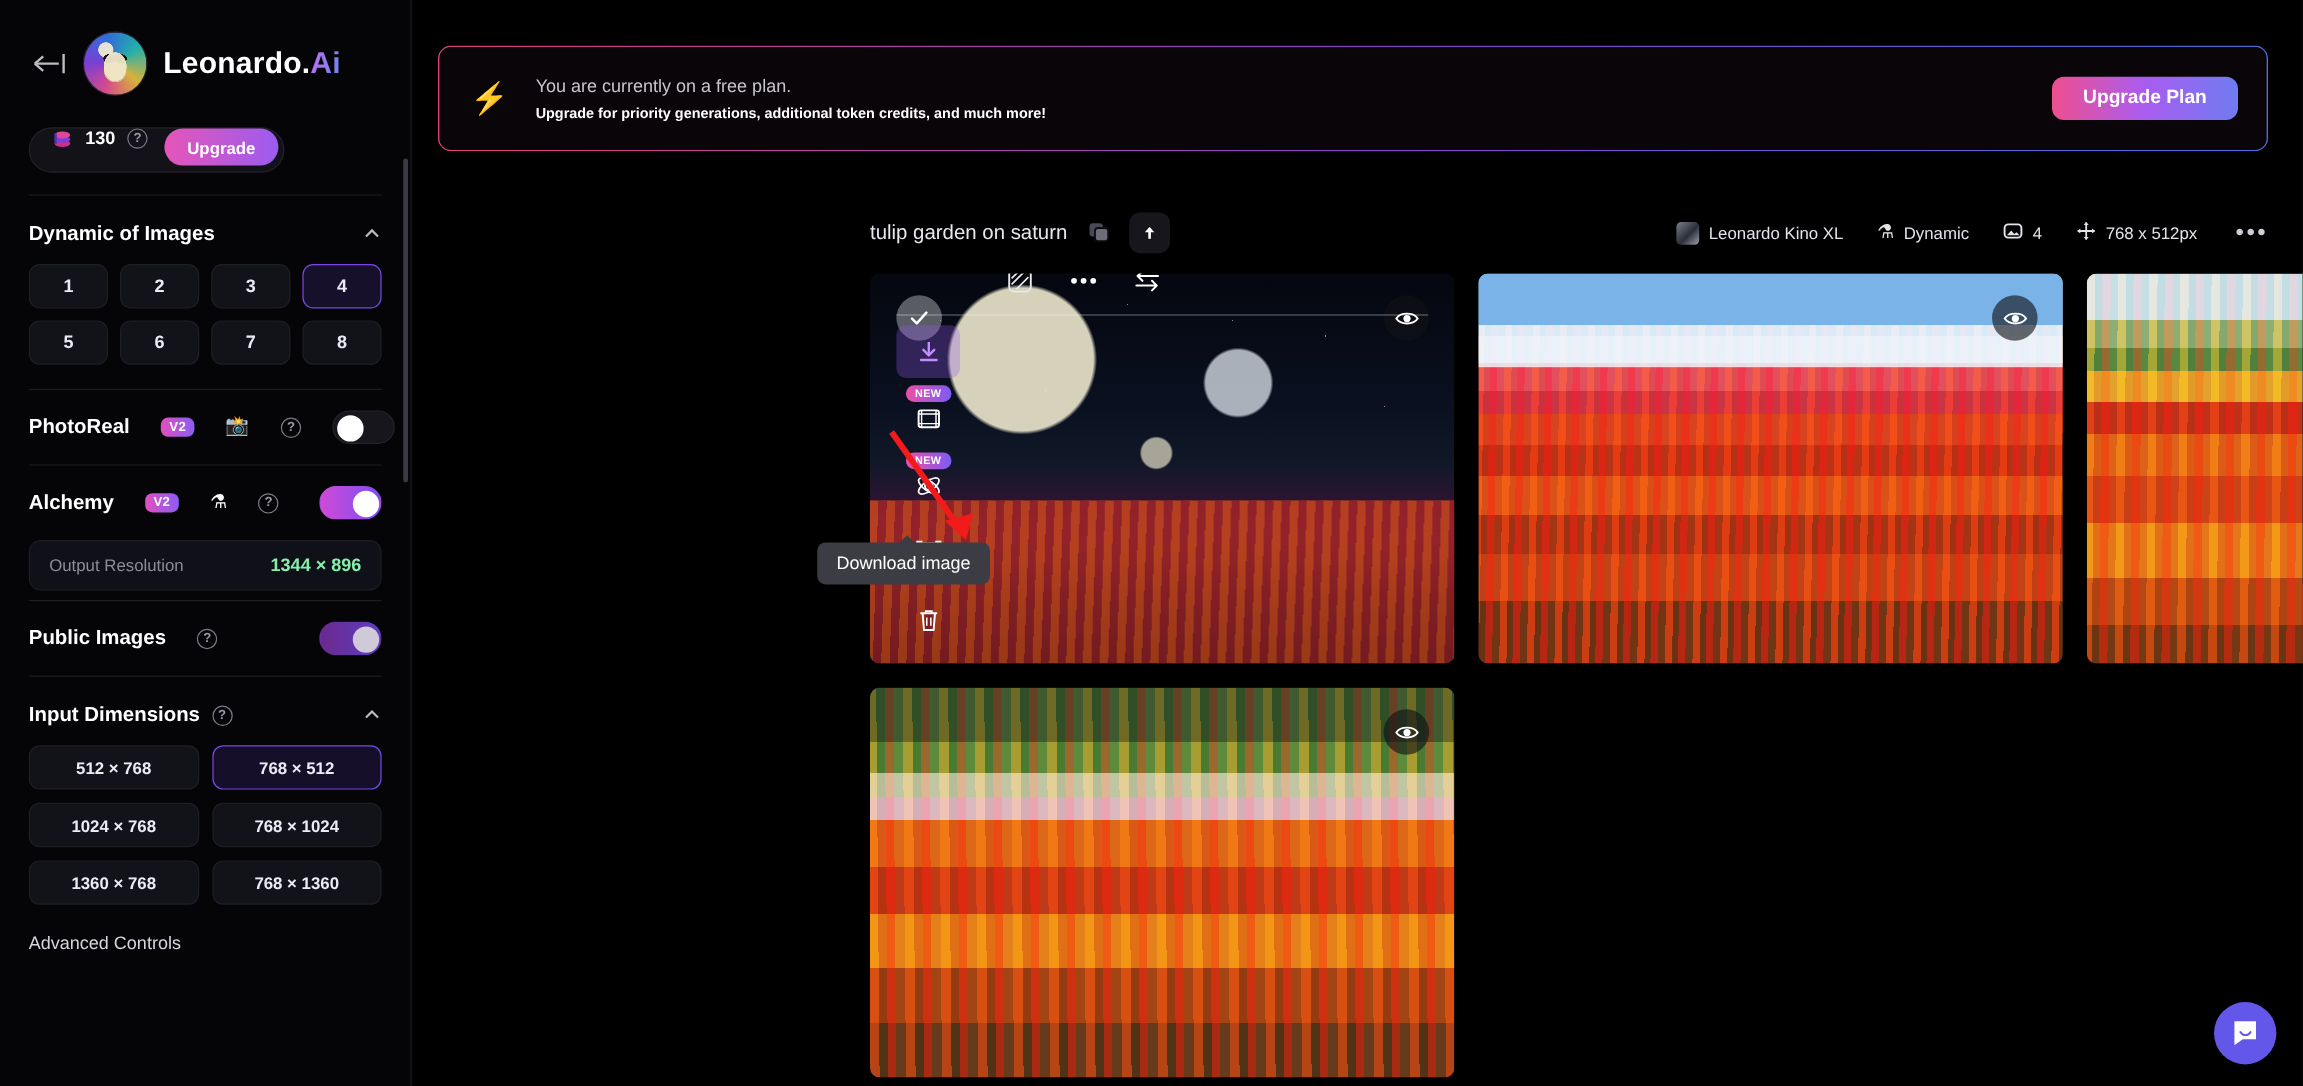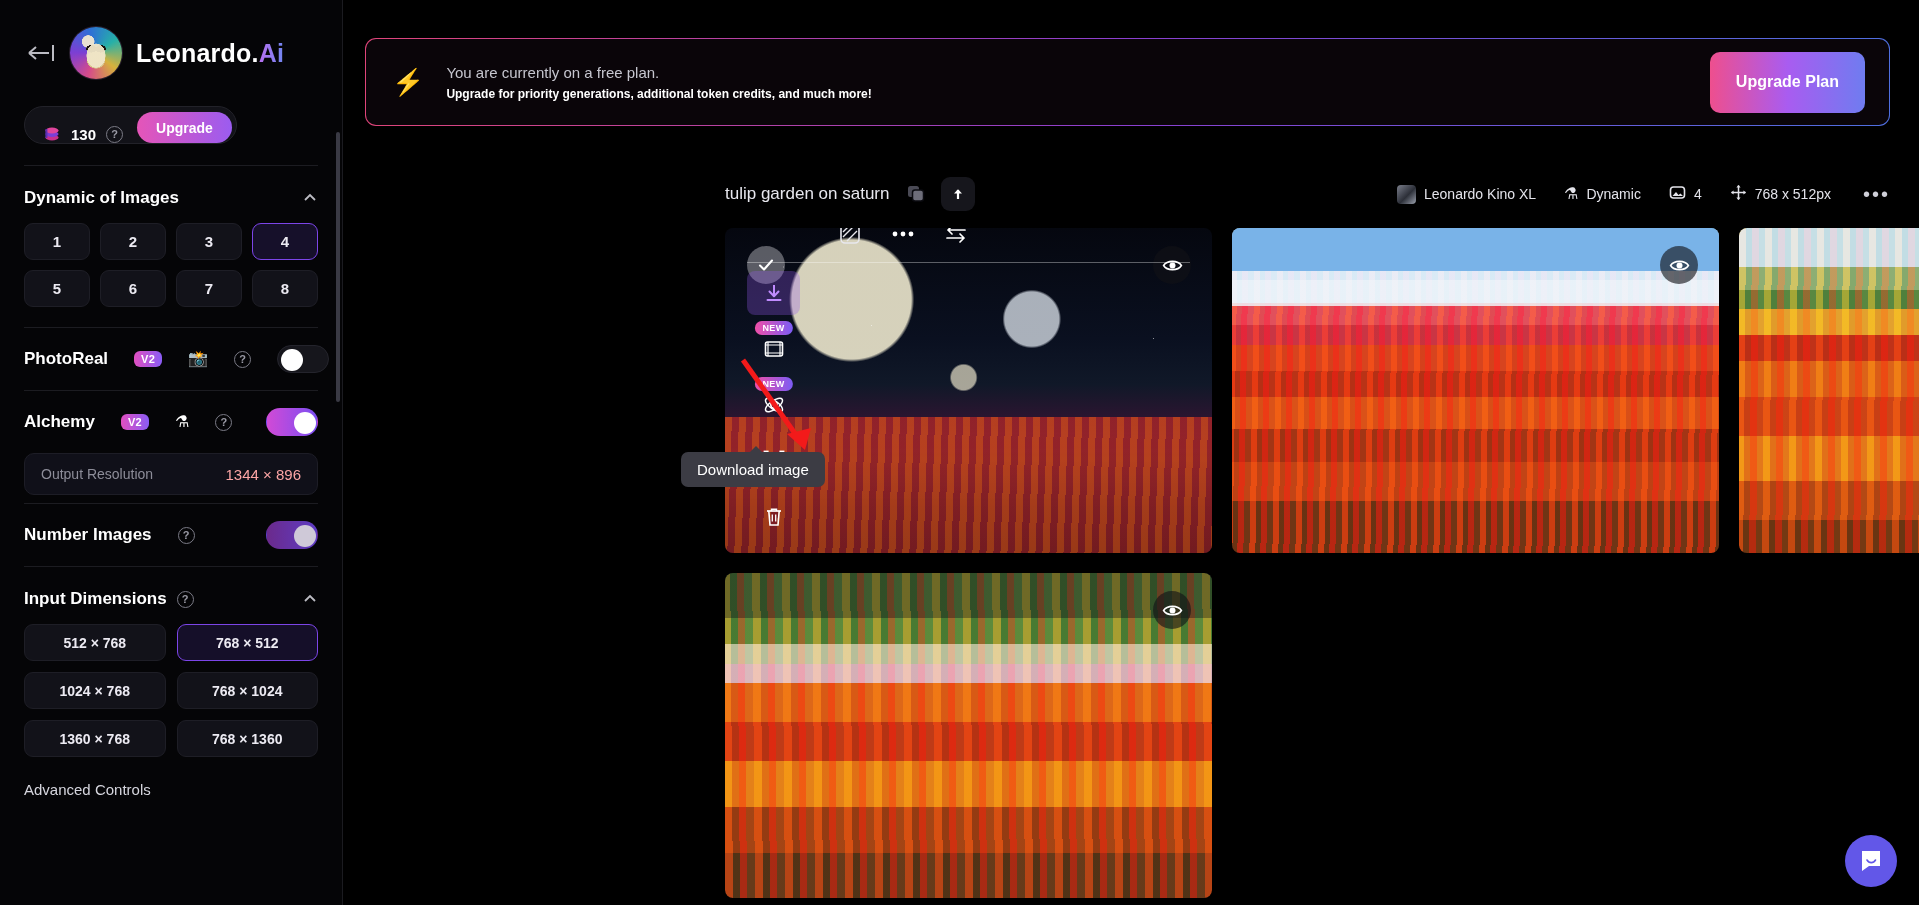--- a/index.html
+++ b/index.html
@@ -51,21 +51,21 @@
       radial-gradient(ellipse 14% 10% at 59% 42%, #1a1410 0 70%, transparent 72%);
   }
   .brand-text { font-size: 25px; font-weight: 700; letter-spacing: .2px; white-space: nowrap; }
   .brand-text .ai {
     background: linear-gradient(90deg,#b96ff0,#6f86f0);
     -webkit-background-clip: text; background-clip: text; color: transparent;
   }
 
   .credits-wrap { padding: 0 24px; }
   .credits-pill {
-    display: inline-flex; align-items: flex-end;
+    display: inline-flex; align-items: flex-start;
     height: 38px; border-radius: 19px;
     background: #121218; border: 1px solid #222229;
     padding: 0 4px 0 18px; gap: 10px;
   }
   .coin-icon { width: 18px; height: 18px; flex: 0 0 18px; }
   .credits-num { font-size: 15px; font-weight: 700; }
   .q-mark {
     width: 17px; height: 17px; border-radius: 50%;
     border: 1.4px solid #7b7b86; color: #9a9aa5;
     font-size: 11px; line-height: 14px; text-align: center;
@@ -126,21 +126,21 @@
   .switch.on.dim { background: linear-gradient(90deg,#6b2a8c,#5e3cc4); }
   .switch.on.dim .knob { background: #cfc9d8; }
 
   .res-box {
     height: 42px; border-radius: 10px; background: #101019;
     border: 1px solid #1d1d26;
     display: flex; align-items: center; justify-content: space-between;
     padding: 0 16px; margin-bottom: 8px;
   }
   .res-label { font-size: 14px; color: #8d8d99; }
-  .res-val { font-size: 15px; font-weight: 400; color: #fca5a5; }
+  .res-val { font-size: 15px; font-weight: 700; color: #86efac; }
 
   .dim-grid {
     display: grid; grid-template-columns: 1fr 1fr; gap: 11px; margin-top: 15px;
   }
   .dim-btn {
     height: 37px; border-radius: 9px;
     background: #121219; border: 1px solid #1e1e26;
     display: flex; align-items: center; justify-content: center;
     font-size: 14px; font-weight: 700; color: #eceaf2; cursor: pointer;
   }
@@ -165,21 +165,21 @@
       linear-gradient(90deg,#e0457a,#8b3fd0,#4f6fe0);
     background-origin: border-box;
     background-clip: padding-box, border-box;
     display: flex; align-items: center; padding: 0 24px 0 26px;
   }
   .bolt { font-size: 26px; color: #f08a2a; margin-right: 22px; }
   .banner-txt { display: flex; flex-direction: column; gap: 6px; }
   .banner-l1 { font-size: 15px; color: #c6c6cf; }
   .banner-l2 { font-size: 12px; font-weight: 700; color: #ffffff; }
   .upgrade-plan {
-    margin-left: auto; height: 61px; border-radius: 10px; padding: 0 26px;
+    margin-left: auto; height: 36px; border-radius: 10px; padding: 0 26px;
     display: flex; align-items: center; justify-content: center;
     background: linear-gradient(90deg,#ee4f8e,#a95cf0,#6f7cf0);
     font-size: 16px; font-weight: 700; color: #fff; cursor: pointer;
   }
 
   .prompt-row {
     position: absolute; left: 382px; top: 177px; right: 29px; height: 34px;
     display: flex; align-items: center;
   }
   .prompt-title { font-size: 17px; color: #e7e7ee; font-weight: 400; }
@@ -441,21 +441,21 @@
       <div class="res-box">
         <span class="res-label">Output Resolution</span>
         <span class="res-val">1344 × 896</span>
       </div>
     </div>
 
     <div class="divider"></div>
 
     <div class="sb-inner">
       <div class="toggle-row">
-        <span class="toggle-label">Number Images</span>
+        <span class="toggle-label">Public Images</span>
         <span class="q-mark">?</span>
         <span class="switch on dim">
             <span class="knob"></span>
           </span>
       </div>
     </div>
 
     <div class="divider"></div>
 
     <div class="sb-inner">

